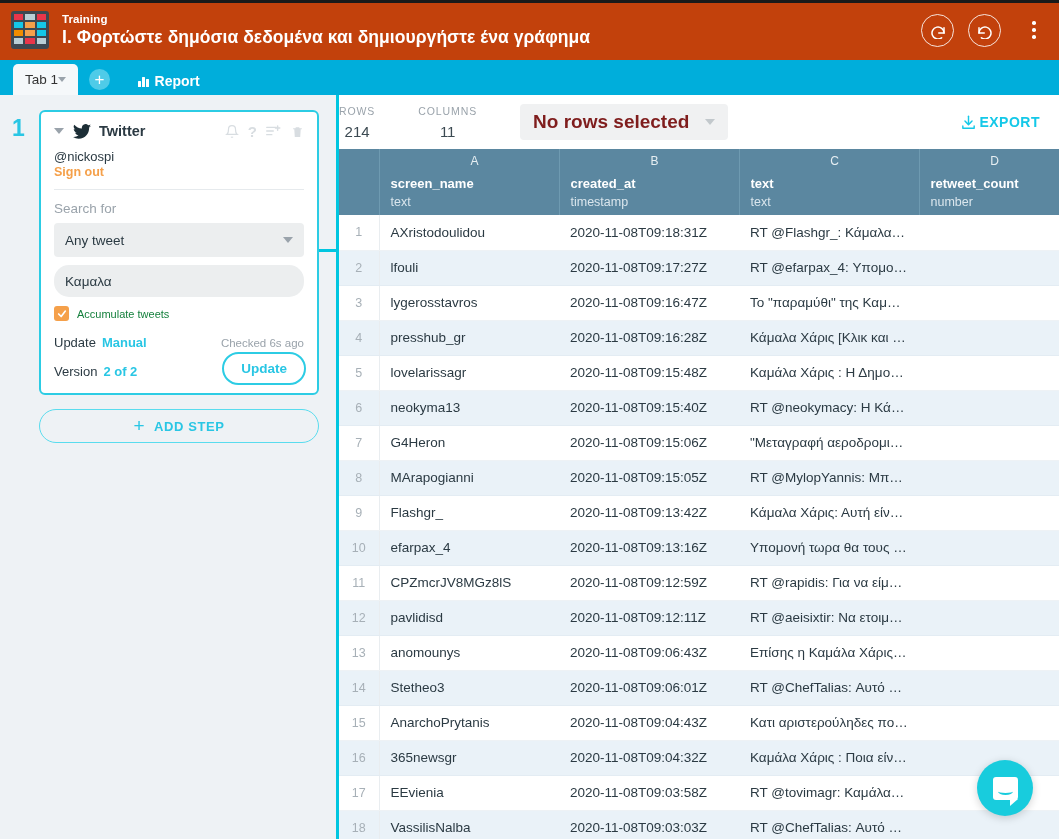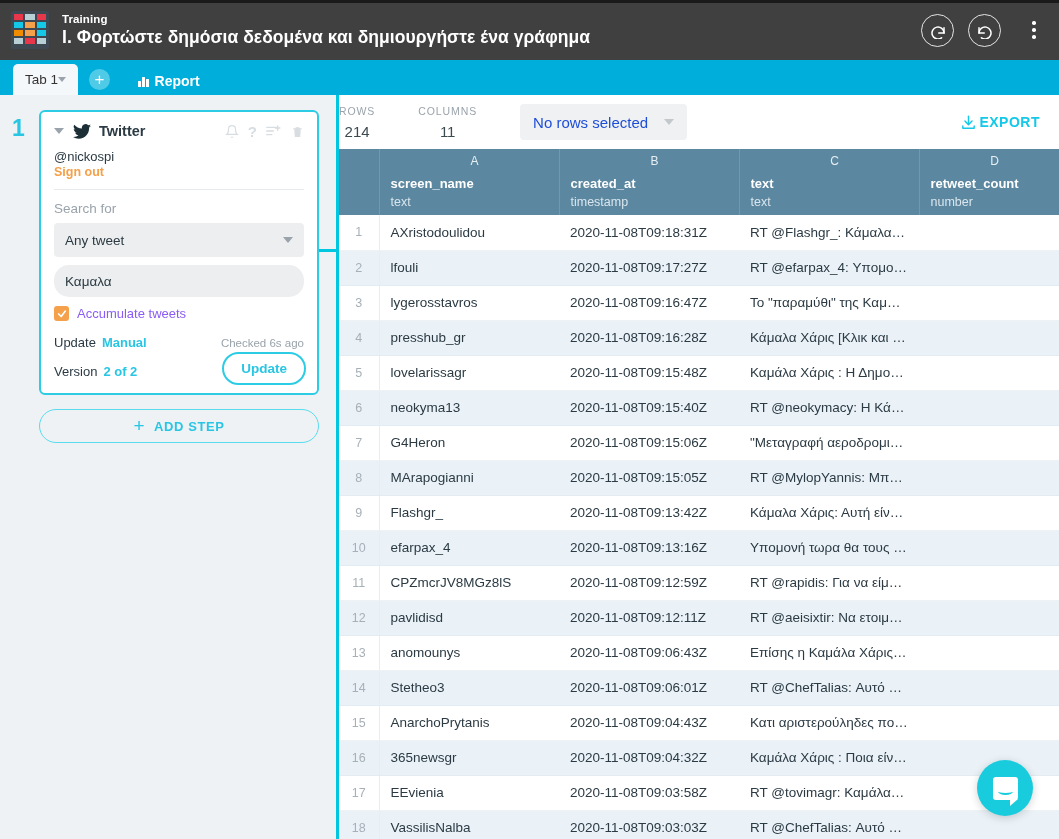--- a/index.html
+++ b/index.html
@@ -7,21 +7,21 @@
     width: 1059px; height: 839px;
     font-family: "Liberation Sans", sans-serif;
     background: #ffffff;
     overflow: hidden;
   }
   #app { position: relative; width: 1059px; height: 839px; }
 
   
   .topbar {
     position: absolute; left: 0; top: 0; width: 1059px; height: 60px;
-    background: #404040;
+    background: #c2410c;
     display: flex; align-items: center;
   }
   .logo {
     width: 38px; height: 38px; margin-left: 11px;
     background: #3d4852; border: 3px solid #3d4852; border-radius: 3px;
     display: grid; grid-template-columns: repeat(3, 1fr); grid-template-rows: repeat(4, 1fr);
     gap: 2px; flex: none;
   }
   .logo i { display: block; }
   .title-wrap { margin-left: 13px; line-height: 1.1; }
@@ -118,21 +118,21 @@
     display: flex; align-items: center; padding: 0 11px;
     font-size: 13.5px; color: #2b3a43; border: none; width: 100%;
     font-family: "Liberation Sans", sans-serif;
   }
   .check-row { display: flex; align-items: center; gap: 8px; margin-top: 9px; cursor: pointer; }
   .checkbox {
     width: 15px; height: 15px; border-radius: 3px; background: #f5a04a;
     display: flex; align-items: center; justify-content: center;
     color: #fff; font-size: 11px; line-height: 1;
   }
-  .check-label { font-size: 13px; color: #8b5cf6; }
+  .check-label { font-size: 11px; color: #15803d; }
   .update-row { display: flex; align-items: baseline; margin-top: 14px; }
   .lbl { font-size: 13px; color: #2b3a43; }
   .val-cyan { color: #29c6e4; font-weight: bold; font-size: 13px; margin-left: 6px; cursor: pointer; }
   .checked-ago { margin-left: auto; font-size: 11.5px; color: #9aa3ab; }
   .version-row { display: flex; align-items: center; margin-top: 14px; position: relative; }
   .update-btn {
     position: absolute; right: -2px; top: -12px;
     border: 2px solid #2ccce4; border-radius: 18px; background: #fff;
     color: #29c6e4; font-weight: bold; font-size: 13.5px;
     padding: 7px 17px; cursor: pointer; font-family: "Liberation Sans", sans-serif;
@@ -161,21 +161,21 @@
   .data-toolbar {
     height: 54px; display: flex; align-items: center; position: relative;
   }
   .stat { text-align: center; margin-right: 43px; }
   .stat-label { font-size: 10.5px; color: #9aa3ab; letter-spacing: .9px; }
   .stat-value { font-size: 15px; color: #3c4a52; margin-top: 6px; }
   .rows-select {
     background: #f0f1f2; border-radius: 4px; height: 36px; padding: 0 13px;
     display: flex; align-items: center; gap: 16px; cursor: pointer;
   }
-  .rows-select-text { font-size: 15px; font-weight: normal; color: #1d4ed8; }
+  .rows-select-text { font-size: 19px; font-weight: bold; color: #7f1d1d; }
   .rows-select .sc2 {
     width: 0; height: 0; border-left: 5.5px solid transparent;
     border-right: 5.5px solid transparent; border-top: 6.5px solid #c2c8cc;
   }
   .export-btn {
     position: absolute; right: 19px; display: flex; align-items: center; gap: 2px;
     color: #14c8e8; font-weight: bold; font-size: 14px; letter-spacing: .5px; cursor: pointer;
   }
 
   

